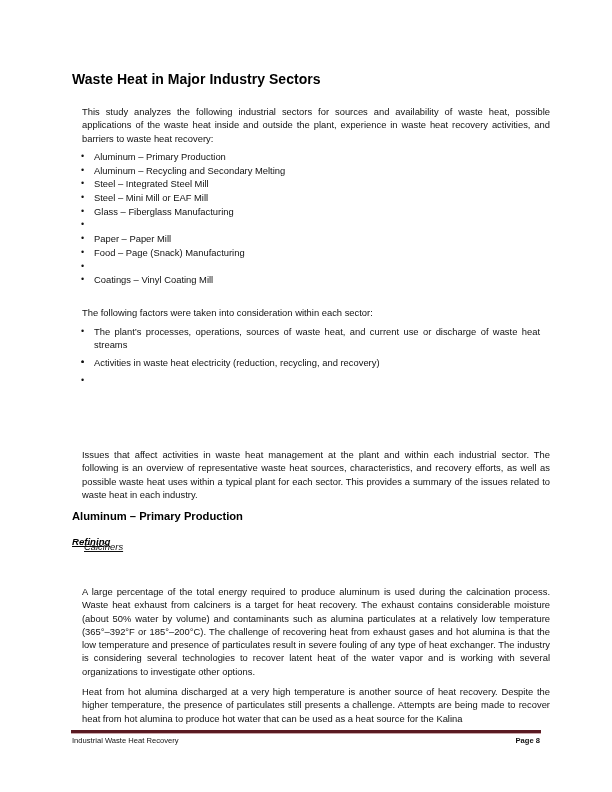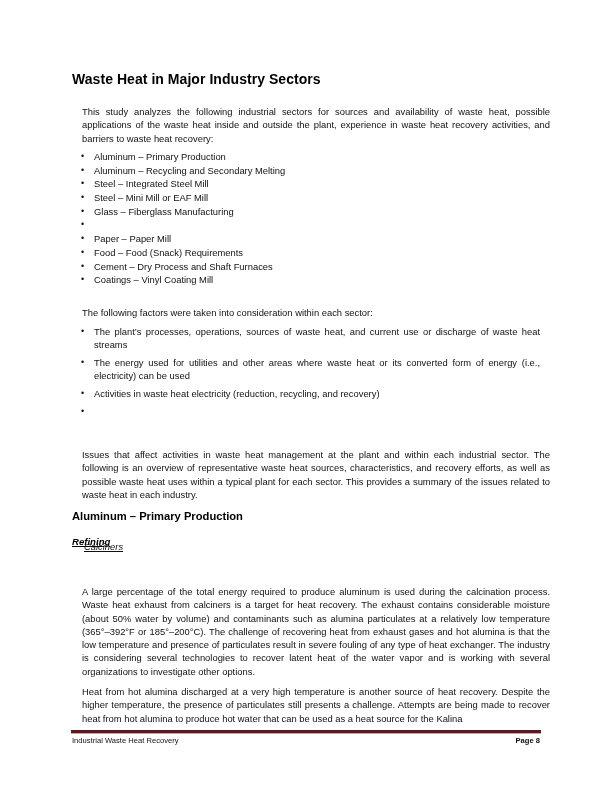--- a/index.html
+++ b/index.html
@@ -156,30 +156,30 @@
   <p class="para intro">This study analyzes the following industrial sectors for sources and availability of waste heat, possible applications of the waste heat inside and outside the plant, experience in waste heat recovery activities, and barriers to waste heat recovery:</p>
 
   <ul class="list sectors">
     <li><span class="bullet">•</span><span>Aluminum – Primary Production</span></li>
     <li><span class="bullet">•</span><span>Aluminum – Recycling and Secondary Melting</span></li>
     <li><span class="bullet">•</span><span>Steel – Integrated Steel Mill</span></li>
     <li><span class="bullet">•</span><span>Steel – Mini Mill or EAF Mill</span></li>
     <li><span class="bullet">•</span><span>Glass – Fiberglass Manufacturing</span></li>
     <li><span class="bullet">•</span></li>
     <li><span class="bullet">•</span><span>Paper – Paper Mill</span></li>
-    <li><span class="bullet">•</span><span>Food – Food (Snack) Requirements</span></li>
-    <li><span class="bullet">•</span><span>Cement – Dry Process and Shaft Furnaces</span></li>
+    <li><span class="bullet">•</span><span>Food – Page (Snack) Manufacturing</span></li>
+    <li><span class="bullet">•</span></li>
     <li><span class="bullet">•</span><span>Coatings – Vinyl Coating Mill</span></li>
   </ul>
 
   <p class="para factors-intro">The following factors were taken into consideration within each sector:</p>
 
   <ul class="list factors">
     <li><span class="bullet">•</span><span>The plant’s processes, operations, sources of waste heat, and current use or discharge of waste heat streams</span></li>
-    <li><span class="bullet">•</span><span>The energy used for utilities and other areas where waste heat or its converted form of energy (i.e., electricity) can be used</span></li>
+    <li><span class="bullet">•</span></li>
     <li><span class="bullet">•</span><span>Activities in waste heat electricity (reduction, recycling, and recovery)</span></li>
     <li><span class="bullet">•</span></li>
   </ul>
 
   <p class="para issues">Issues that affect activities in waste heat management at the plant and within each industrial sector. The following is an overview of representative waste heat sources, characteristics, and recovery efforts, as well as possible waste heat uses within a typical plant for each sector. This provides a summary of the issues related to waste heat in each industry.</p>
 
   <h2 class="h2">Aluminum – Primary Production</h2>
   <h3 class="h3">Refining</h3>
   <h4 class="h4">Calciners</h4>
 

